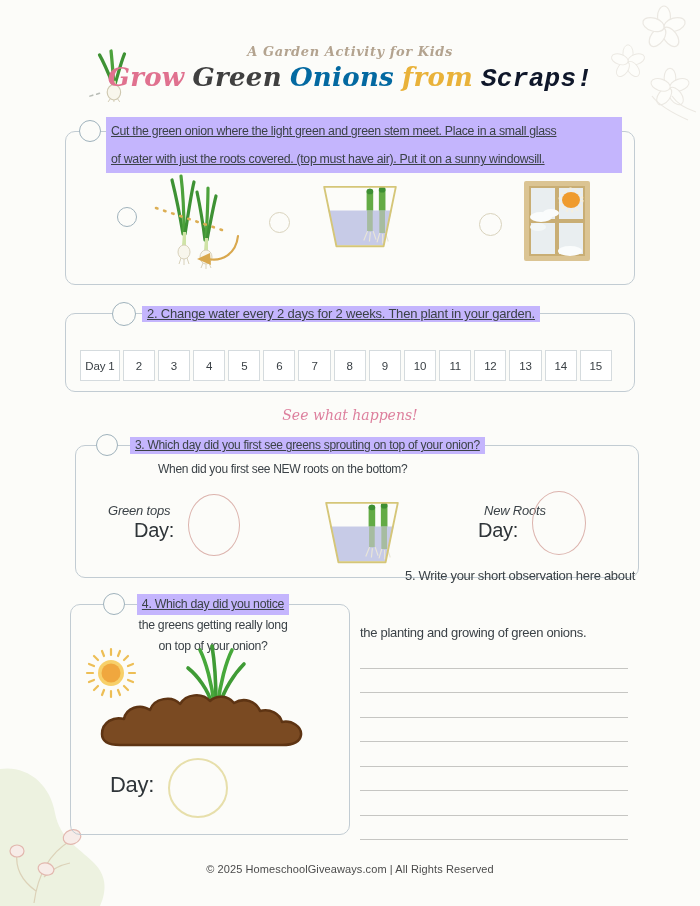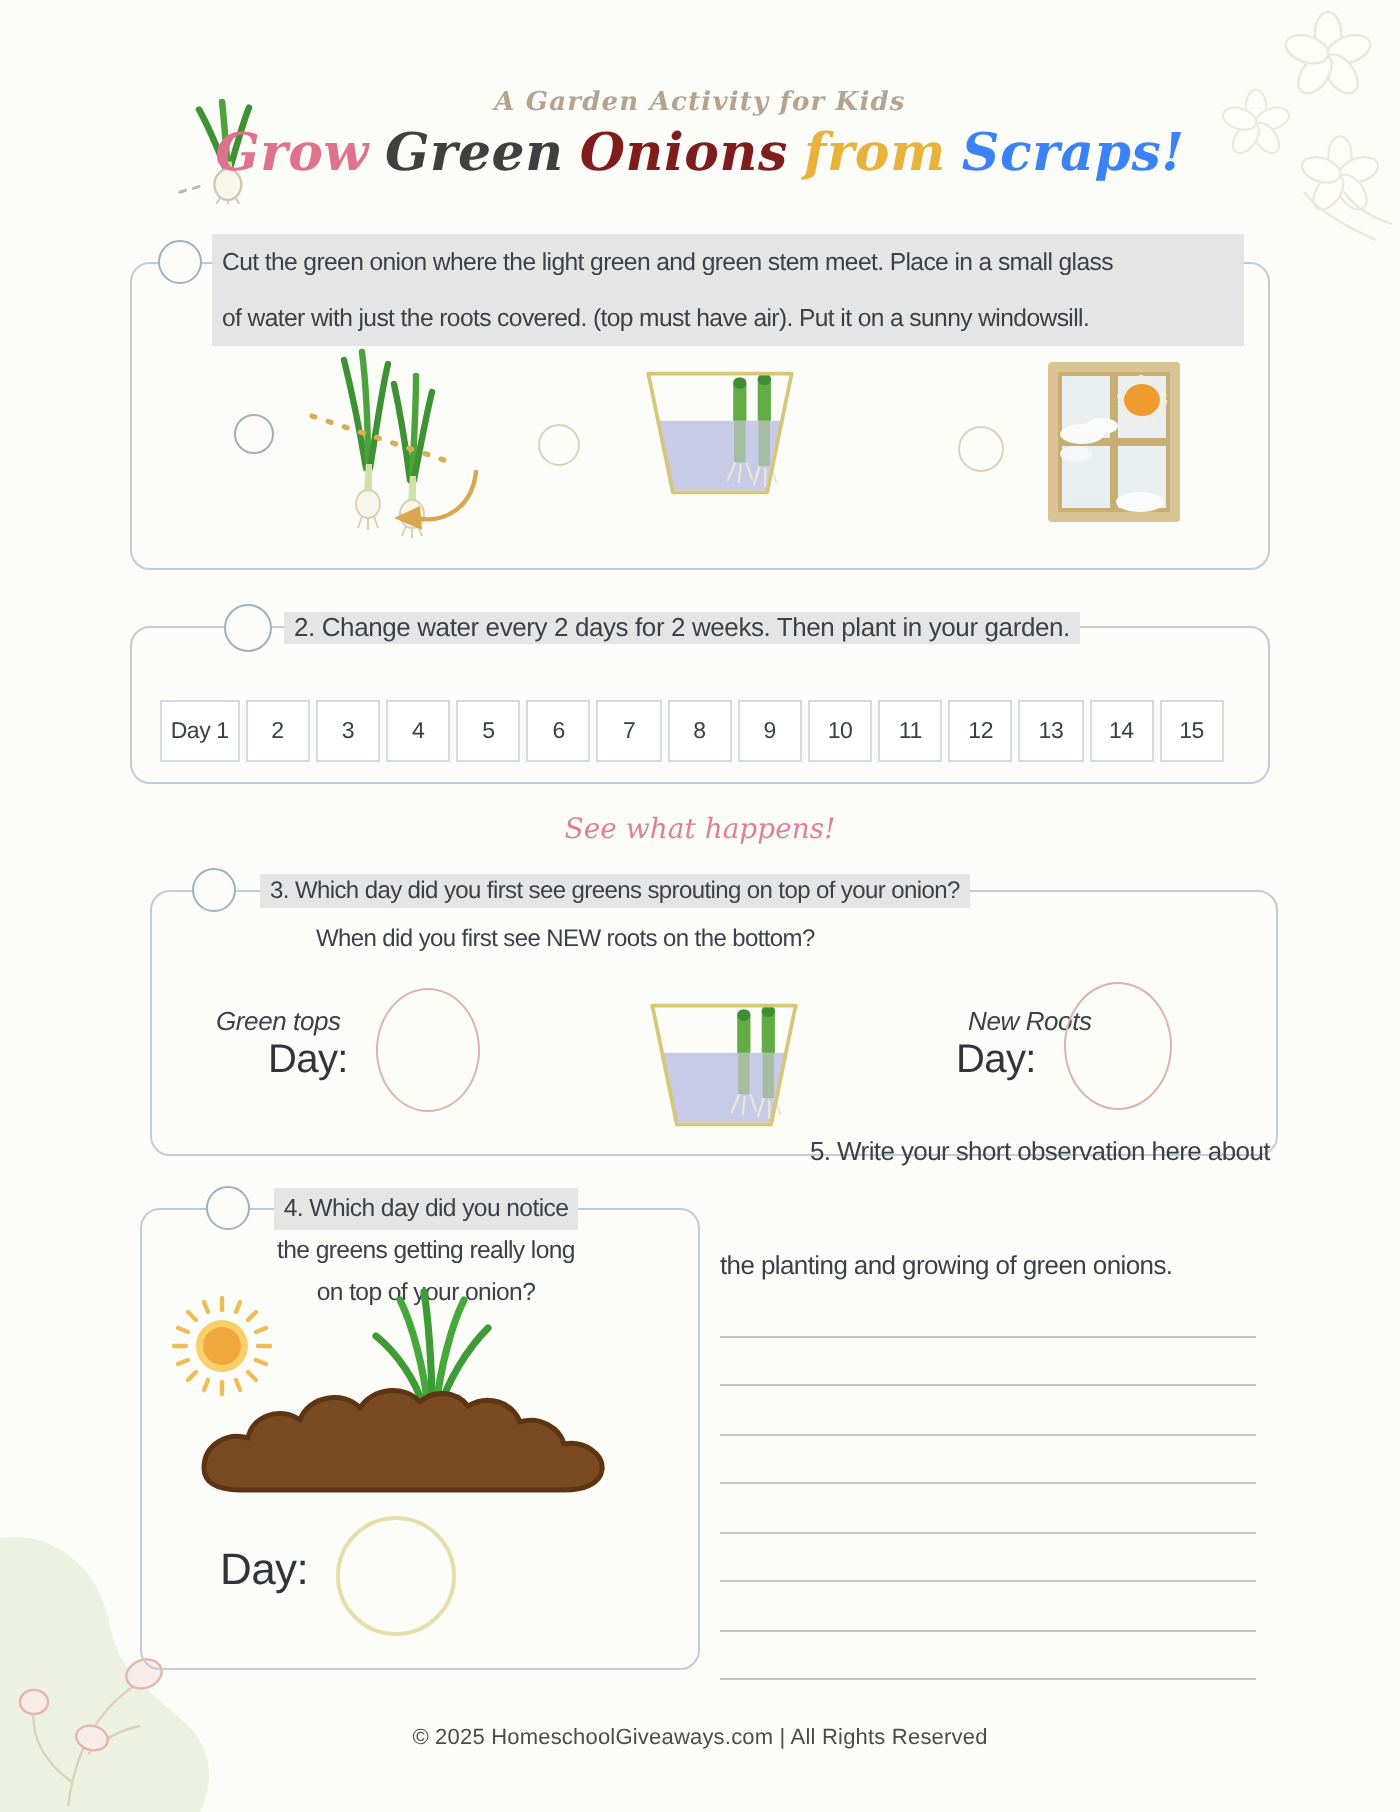--- a/index.html
+++ b/index.html
@@ -32,21 +32,21 @@
   .box2 { left:65px;  top:313px; width:570px; height:79px;  }
   .box3 { left:75px;  top:445px; width:564px; height:133px; }
   .box4 { left:70px;  top:604px; width:280px; height:231px; }
 
   .checkbox {
     border-radius:50%; background:#fcfcf9;
     border:1.7px solid #9fb2bc; width:22px; height:22px;
   }
   .checkbox.cream { border-color:#d9d3bd; }
 
-  .masked { background:#e5e5e5; padding:0 5px; }
+  .masked { background:#c4b5fd; padding:0 5px;text-decoration:underline; }
 
   
   .s1-text { left:106px; top:117px; width:516px; line-height:28px;
              font-size:12.3px; letter-spacing:-.3px; white-space:nowrap; }
   .s2-text { left:142px; top:306px; font-size:13px; letter-spacing:-.2px;
              line-height:16px; white-space:nowrap; }
   .s3-line1 { left:130px; top:437px; font-size:12px; letter-spacing:-.3px;
               line-height:17px; white-space:nowrap;text-align:right; }
   .s3-line2 { left:158px; top:462px; font-size:12px; letter-spacing:-.3px; white-space:nowrap; }
   .s4-lines { left:88px; top:594px; width:250px; text-align:center;
@@ -173,21 +173,21 @@
   <path d="M24,44 L25,34 L29,34 L30,44 Z" fill="#cfe3a6"></path>
   <ellipse cx="27" cy="46" rx="7" ry="8" fill="#f8f6ec" stroke="#cfc8b0" stroke-width="1.2"></ellipse>
   <g stroke="#cfc8b0" stroke-width="1" fill="none">
     <path d="M23,53 L21,56"></path>
       <path d="M27,54 L27,56"></path>
       <path d="M31,53 L33,56"></path>
   </g>
 </svg>
 
 <div class="abs title">
-  <span style="color: rgb(224, 113, 143);">Grow</span><span style="color: #404040;">Green</span><span style="color: #7f1d1d;">Onions</span><span style="color: rgb(233, 178, 58);">from</span><span style="color: #3b82f6;">Scraps!</span>
+  <span style="color: rgb(224, 113, 143);">Grow</span><span style="color: #404040;">Green</span><span style="color: #0369a1;">Onions</span><span style="color: rgb(233, 178, 58);">from</span><span style="color: #0f172a; font-family: Liberation Mono, monospace;">Scraps!</span>
 </div>
 
 <div class="abs box box1"></div>
 <div class="abs checkbox cb-s1"></div>
 <div class="abs s1-text masked">
   <div>Cut the green onion where the light green and green stem meet. Place in a small glass</div>
   <div>of water with just the roots covered. (top must have air). Put it on a sunny windowsill.</div>
 </div>
 
 <div class="abs checkbox cb-cut"></div>

